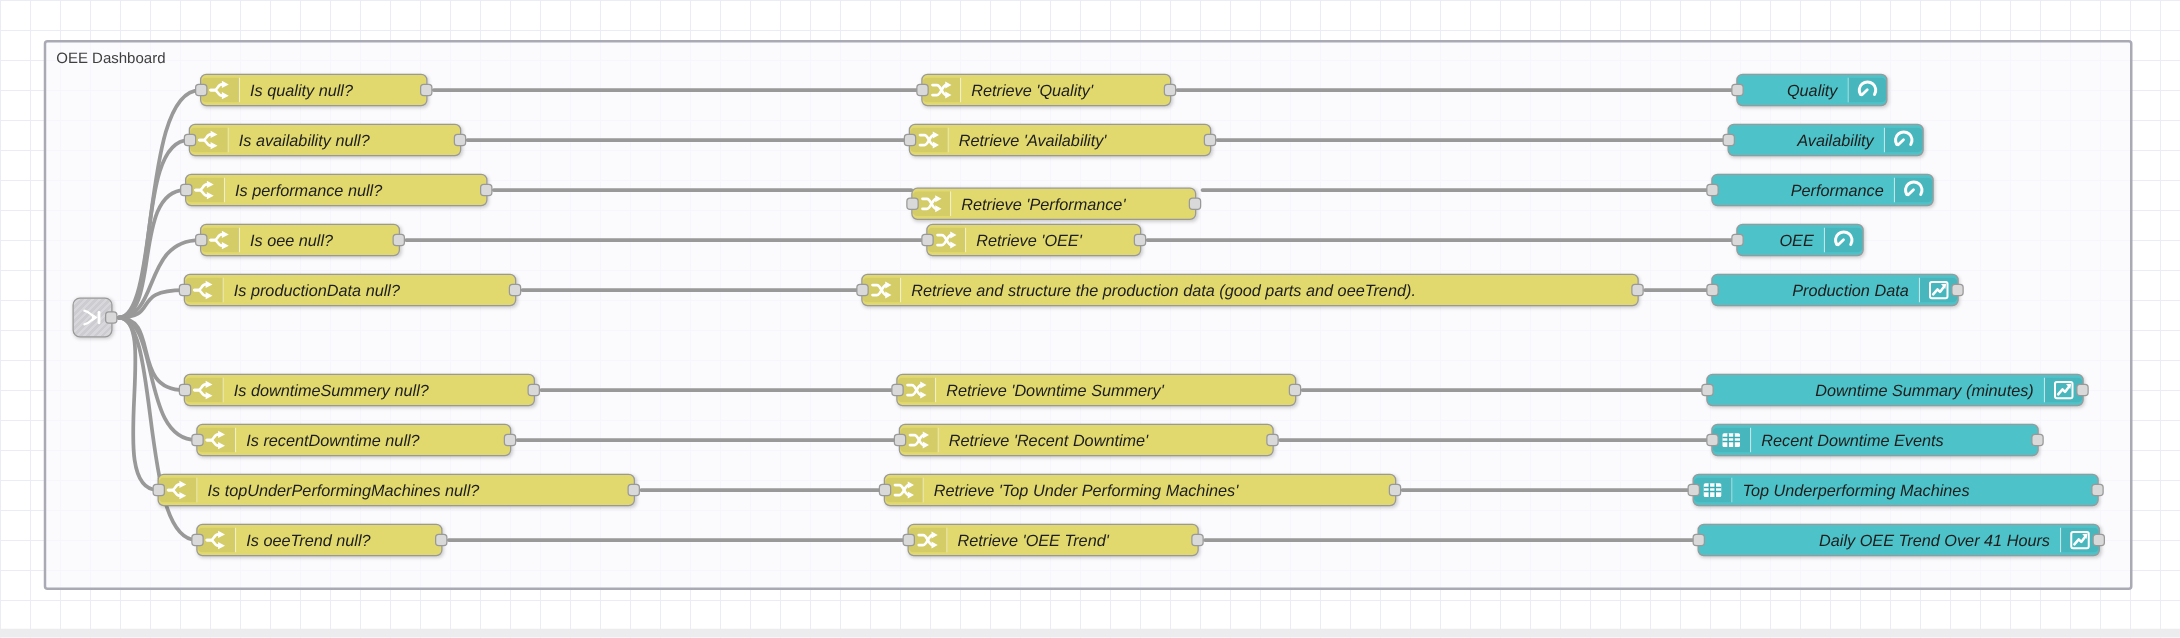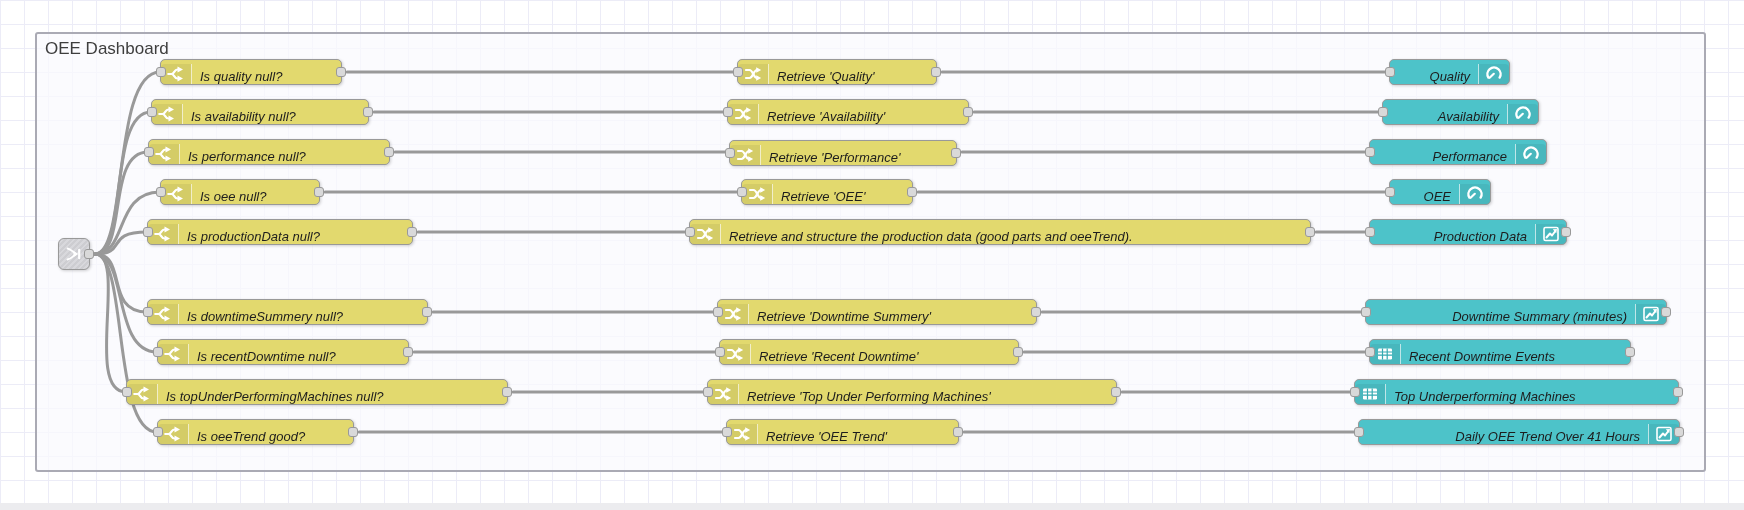--- a/index.html
+++ b/index.html
@@ -17,28 +17,28 @@
     background-size:24px 24px;
   }
   .group{
     position:absolute;left:35px;top:32px;width:1671px;height:440px;
     border:2px solid #aaaab4;border-radius:3px;
     background:rgba(250,250,253,0.72);
     box-sizing:border-box;
   }
   .group-label{
     position:absolute;left:8px;top:5px;
-    font-size:17px;color:#3e3e3e;white-space:nowrap;
+    font-size:12px;color:#3e3e3e;white-space:nowrap;
   }
   .wires{position:absolute;left:0;top:0;z-index:1;}
   .wires path{stroke:#999999;stroke-width:3;fill:none;stroke-linecap:round;}
   .node{
     position:absolute;height:26px;z-index:2;
     border:1px solid #999999;border-radius:5px;
-    display:flex;align-items:flex-end;box-sizing:border-box;
+    display:flex;align-items:center;box-sizing:border-box;
     box-shadow:1px 1px 3px rgba(0,0,0,0.18);
   }
   .yellow{background:#e2d96e;}
   .cyan{background:#4dc3c9;}
   .icon-box{
     width:30px;flex:none;display:flex;align-items:center;justify-content:center;
     background:rgba(0,0,0,0.06);
   }
   .icon-box.l{border-right:1px solid rgba(255,255,255,0.65);border-radius:4px 0 0 4px;}
   .icon-box.r{border-left:1px solid rgba(255,255,255,0.65);border-radius:0 4px 4px 0;}
@@ -233,21 +233,21 @@
     <span class="lbl it">Is topUnderPerformingMachines null?</span>
     <span class="port in"></span>
     <span class="port out"></span>
   </div>
   <div class="node yellow" style="left:157px;top:419px;width:197px">
     <span class="icon-box l">
         <svg class="ni">
           <use href="#i-switch"></use>
         </svg>
       </span>
-    <span class="lbl it">Is oeeTrend good?</span>
+    <span class="lbl it">Is oeeTrend null?</span>
     <span class="port in"></span>
     <span class="port out"></span>
   </div>
 
   <div class="node yellow" style="left:737px;top:59px;width:200px">
     <span class="icon-box l">
         <svg class="ni">
           <use href="#i-change"></use>
         </svg>
       </span>
@@ -258,21 +258,21 @@
   <div class="node yellow" style="left:727px;top:99px;width:242px">
     <span class="icon-box l">
         <svg class="ni">
           <use href="#i-change"></use>
         </svg>
       </span>
     <span class="lbl it">Retrieve 'Availability'</span>
     <span class="port in"></span>
     <span class="port out"></span>
   </div>
-  <div class="node yellow" style="left:729px;top:140px;width:228px">
+  <div class="node yellow" style="left:729px;top:150px;width:228px">
     <span class="icon-box l">
         <svg class="ni">
           <use href="#i-change"></use>
         </svg>
       </span>
     <span class="lbl it">Retrieve 'Performance'</span>
     <span class="port in"></span>
     <span class="port out"></span>
   </div>
   <div class="node yellow" style="left:741px;top:179px;width:172px">

